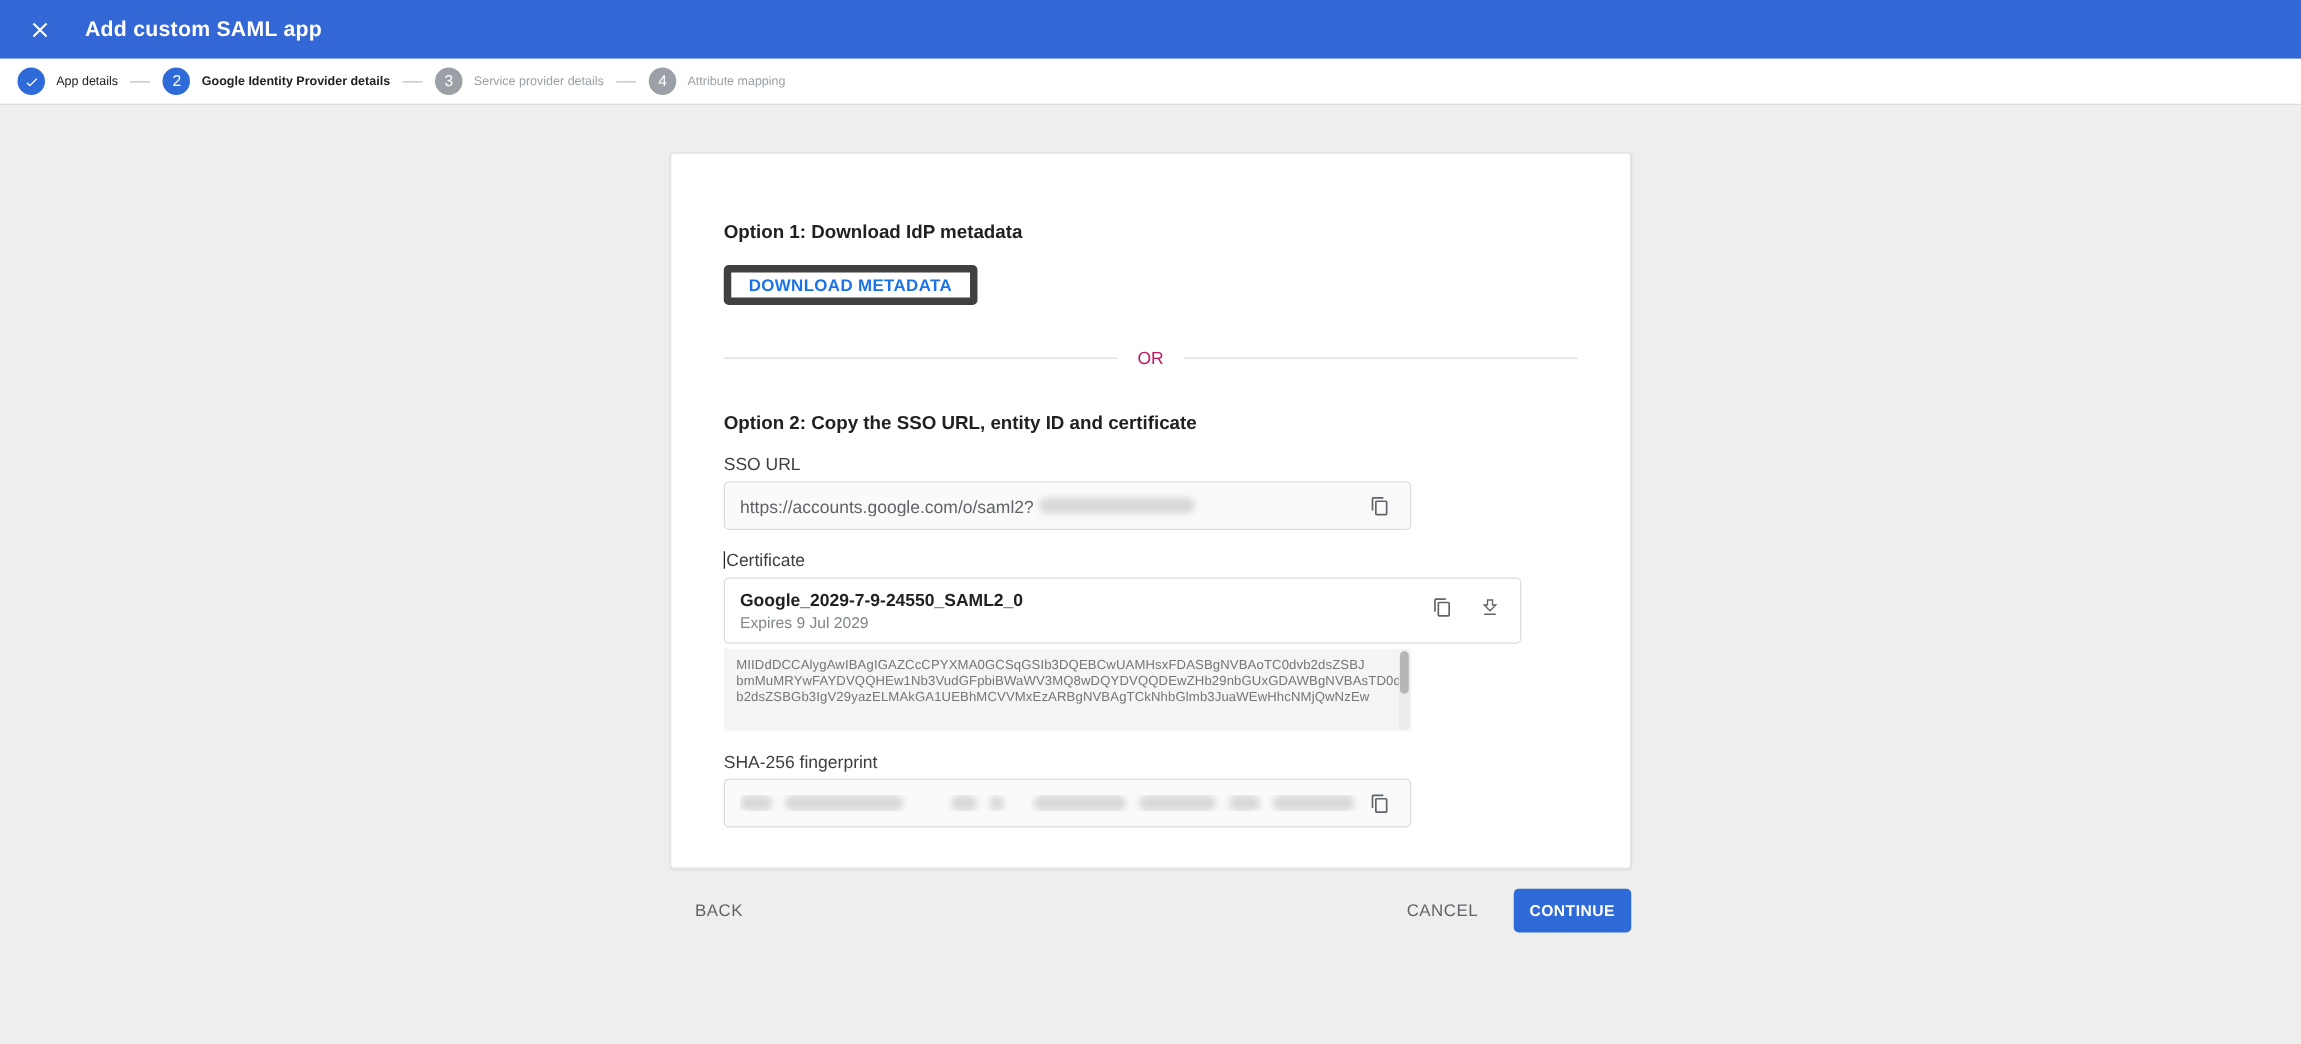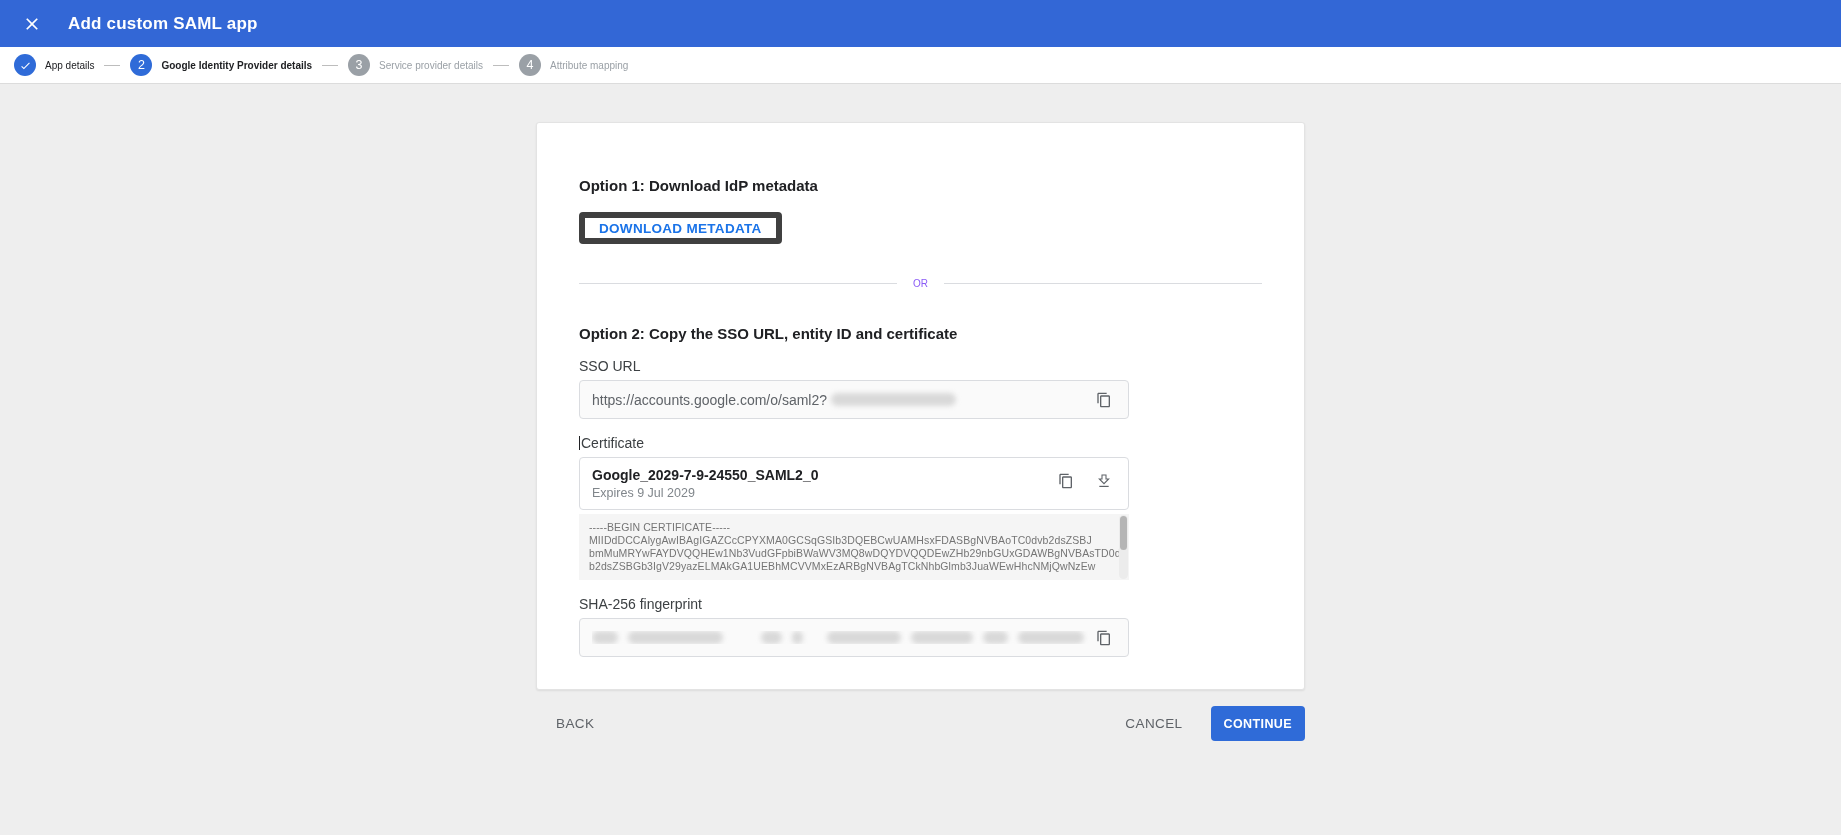--- a/index.html
+++ b/index.html
@@ -89,21 +89,21 @@
     font-weight: 700;
     letter-spacing: .3px;
     cursor: pointer;
     display: inline-flex; align-items: center;
   }
   .or-divider {
     display: flex; align-items: center;
     margin: 34px 0 36px;
   }
   .or-divider .line { flex: 1; height: 1px; background: #dadce0; }
-  .or-divider .or-text { margin: 0 16px; font-size: 10px; color: #8b5cf6; }
+  .or-divider .or-text { margin: 0 16px; font-size: 14px; color: #be185d; }
   .field-label { font-size: 14px; color: #3c4043; margin-top: 16px; }
   .text-caret {
     display: inline-block;
     width: 1px; height: 14px;
     background: #202124;
     vertical-align: -2px;
     margin-right: 1px;
   }
   .field-box {
     margin-top: 6px;
@@ -129,21 +129,21 @@
     height: 13px;
     border-radius: 7px;
     background: #d9d9d9;
     filter: blur(2.5px);
     vertical-align: middle;
   }
   .redact-row { display: flex; align-items: center; gap: 10px; flex: 1; min-width: 0; overflow: hidden; padding-right: 8px; }
   
   .cert-card {
     margin-top: 6px;
-    width: 550px;
+    width: 638px;
     border: 1px solid #dadce0;
     border-radius: 4px;
     background: #ffffff;
     padding: 9px 12px;
     display: flex;
   }
   .cert-name { font-size: 14px; font-weight: 700; color: #202124; }
   .cert-expires { font-size: 12.5px; color: #80868b; margin-top: 3px; }
   .cert-actions { margin-left: auto; display: flex; gap: 14px; align-items: flex-start; padding-top: 2px; }
   .cert-body {
@@ -300,21 +300,20 @@
         </div>
         <div class="icon-btn" style="margin-left:0;">
           <svg width="16" height="16" viewBox="0 0 24 24">
             <path d="M19 9h-4V3H9v6H5l7 7 7-7z" fill="none" stroke="#5f6368" stroke-width="1.6"></path>
             <path d="M5 19.2h14v1.8H5z" fill="#5f6368"></path>
           </svg>
         </div>
       </div>
     </div>
     <div class="cert-body">
-      <div class="pem-line">-----BEGIN CERTIFICATE-----</div>
       <div class="pem-line">MIIDdDCCAlygAwIBAgIGAZCcCPYXMA0GCSqGSIb3DQEBCwUAMHsxFDASBgNVBAoTC0dvb2dsZSBJ</div>
       <div class="pem-line">bmMuMRYwFAYDVQQHEw1Nb3VudGFpbiBWaWV3MQ8wDQYDVQQDEwZHb29nbGUxGDAWBgNVBAsTD0dv</div>
       <div class="pem-line">b2dsZSBGb3IgV29yazELMAkGA1UEBhMCVVMxEzARBgNVBAgTCkNhbGlmb3JuaWEwHhcNMjQwNzEw</div>
       <div class="cert-scrollbar">
         <div class="cert-scroll-thumb"></div>
       </div>
     </div>
 
     <div class="field-label">SHA-256 fingerprint</div>
     <div class="field-box">

